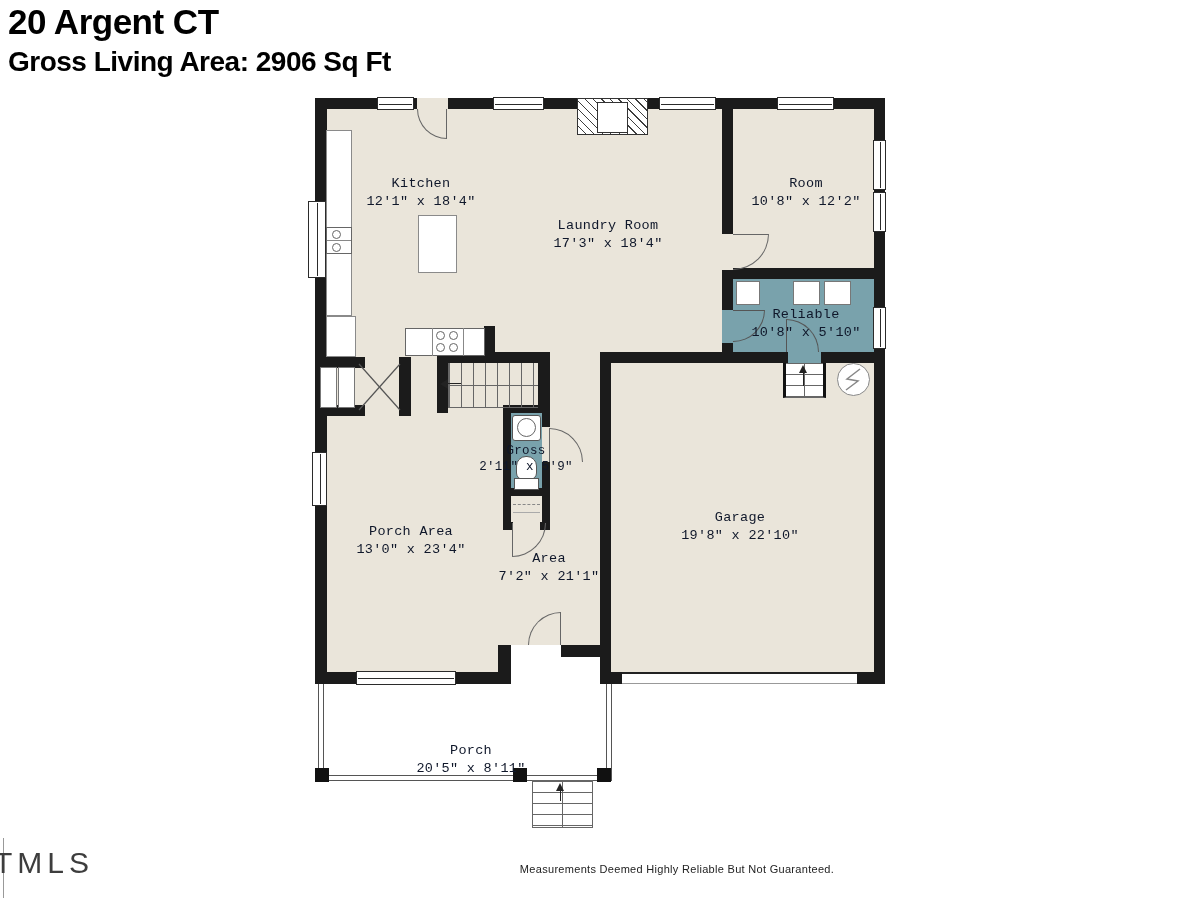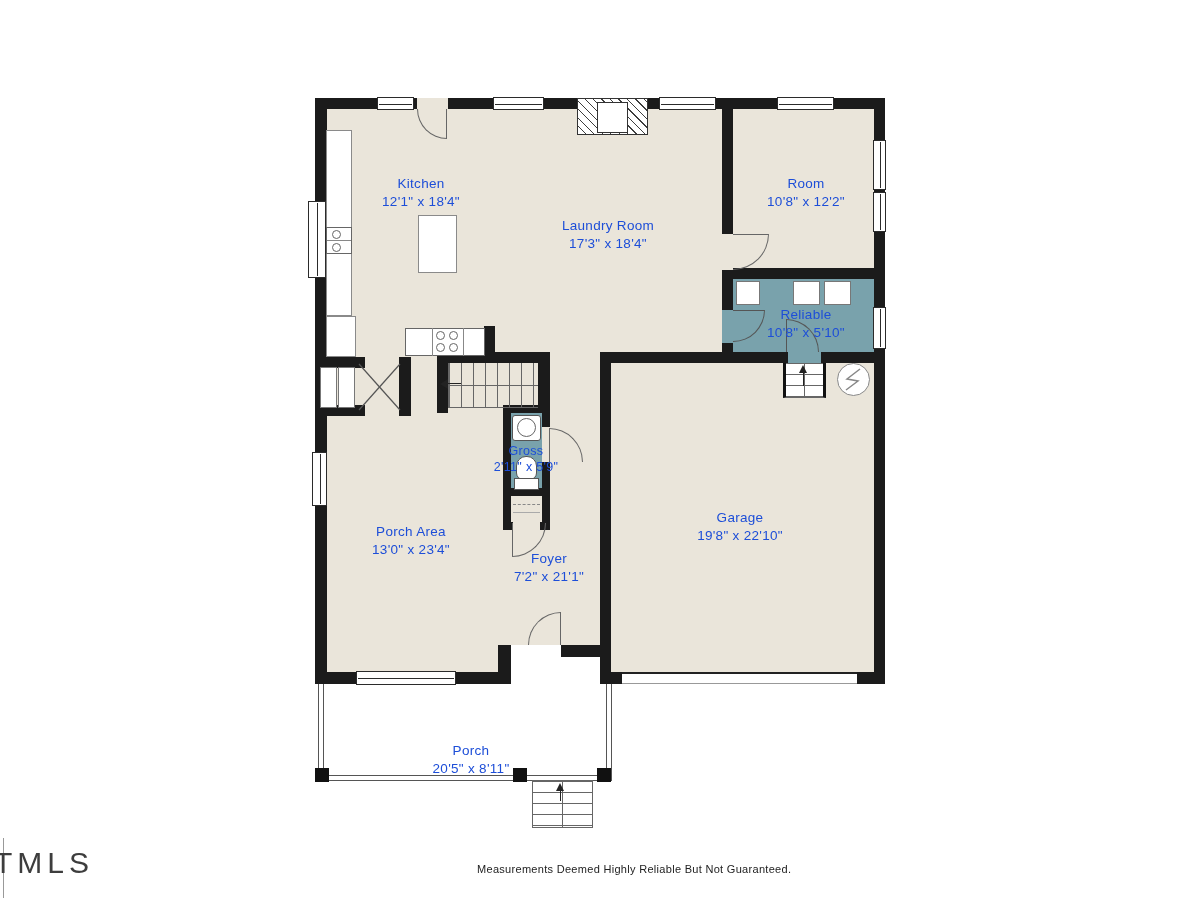--- a/index.html
+++ b/index.html
@@ -22,21 +22,21 @@
   .op-beige { background:var(--floor,#eae5da); }
   .op-wet   { background:var(--wet,#79a2ac); }
   .op-white { background:#fff; }
 
   .arc  { position:absolute; }
 
   .fx   { position:absolute; background:#fff; border:1px solid #8a8a8a; }
   .circ { position:absolute; border:1px solid #666; border-radius:50%; background:#fff; }
 
   .lbl  { position:absolute; transform:translate(-50%,-50%); text-align:center;
-          color:#1d4ed8; font-size:13.5px; line-height:1.3; letter-spacing:.3px; white-space:nowrap; }
+          color:#0f172a; font-size:13.5px; line-height:1.3; letter-spacing:.3px; white-space:nowrap;font-family:Liberation Mono, monospace; }
 
   .hatch { position:absolute; background:
            repeating-linear-gradient(45deg, rgba(255,255,255,0) 0 5px, #3d3d3d 5px 6px), #fff;
            border:1px solid #333; }
 
   .treads-v { position:absolute;
       background-image:repeating-linear-gradient(90deg,#666 0,#666 1px,transparent 1px,transparent 12px);
       border-left:1px solid #666; border-bottom:1px solid #666; }
   .treads-h { position:absolute; background-color:#fff;
       background-image:repeating-linear-gradient(180deg,#666 0,#666 1px,transparent 1px,transparent 11px); }
@@ -50,29 +50,31 @@
       border-left:4.5px solid transparent; border-right:4.5px solid transparent; border-bottom:8px solid #222; }
 
   .rail { position:absolute; border-left:1px solid #555; border-right:1px solid #555; border-bottom:1px solid #555; }
   .rail-inner { position:absolute; left:4px; right:4px; bottom:4px; top:0;
       border-left:1px solid #555; border-right:1px solid #555; border-bottom:1px solid #555; }
   .post { position:absolute; background:#111; }
 
   #title    { position:absolute; left:8px; top:2px;  font-size:35px; font-weight:bold; color:#000; letter-spacing:-.5px; }
   #subtitle { position:absolute; left:8px; top:46px; font-size:28px; font-weight:bold; color:#000; letter-spacing:-.5px; }
   #logo { position:absolute; left:-6px; top:846px; font-size:30px; color:#3d3d3d; letter-spacing:5px; }
-  #disclaimer { position:absolute; left:477px; top:863px; width:400px; text-align:left;
+  #disclaimer { position:absolute; left:477px; top:863px; width:400px; text-align:center;
                 font-size:11px; color:#222; letter-spacing:.3px; }
   svg.deco { position:absolute; }
 </style>
 </head>
 <body>
 
 <div id="stage">
 
+  <div id="title">20 Argent CT</div>
+  <div id="subtitle">Gross Living Area: 2906 Sq Ft</div>
 
   <div class="fl fl-beige" style="left:327px;top:109px;width:395px;height:563px"></div>
   <div class="fl fl-beige" style="left:733px;top:109px;width:141px;height:159px"></div>
   <div class="fl fl-beige" style="left:611px;top:363px;width:263px;height:309px"></div>
   <div class="fl fl-wet" style="left:733px;top:279px;width:141px;height:73px"></div>
   <div class="fl fl-wet" style="left:511px;top:413px;width:31px;height:75px"></div>
   <div class="fl fl-white" style="left:511px;top:657px;width:89px;height:27px"></div>
 
   <div class="w" style="left:315px;top:98px;width:570px;height:11px"></div>
   <div class="w" style="left:315px;top:98px;width:12px;height:586px"></div>
@@ -207,21 +209,21 @@
   </div>
   <div class="lbl" style="left:526px;top:459px;font-size:12.5px">
     <div>Gross</div>
       <div>2'11" x 5'9"</div>
   </div>
   <div class="lbl" style="left:411px;top:541px">
     <div>Porch Area</div>
       <div>13'0" x 23'4"</div>
   </div>
   <div class="lbl" style="left:549px;top:568px">
-    <div>Foyer</div>
+    <div>Area</div>
       <div>7'2" x 21'1"</div>
   </div>
   <div class="lbl" style="left:740px;top:527px">
     <div>Garage</div>
       <div>19'8" x 22'10"</div>
   </div>
   <div class="lbl" style="left:471px;top:760px">
     <div>Porch</div>
       <div>20'5" x 8'11"</div>
   </div>

